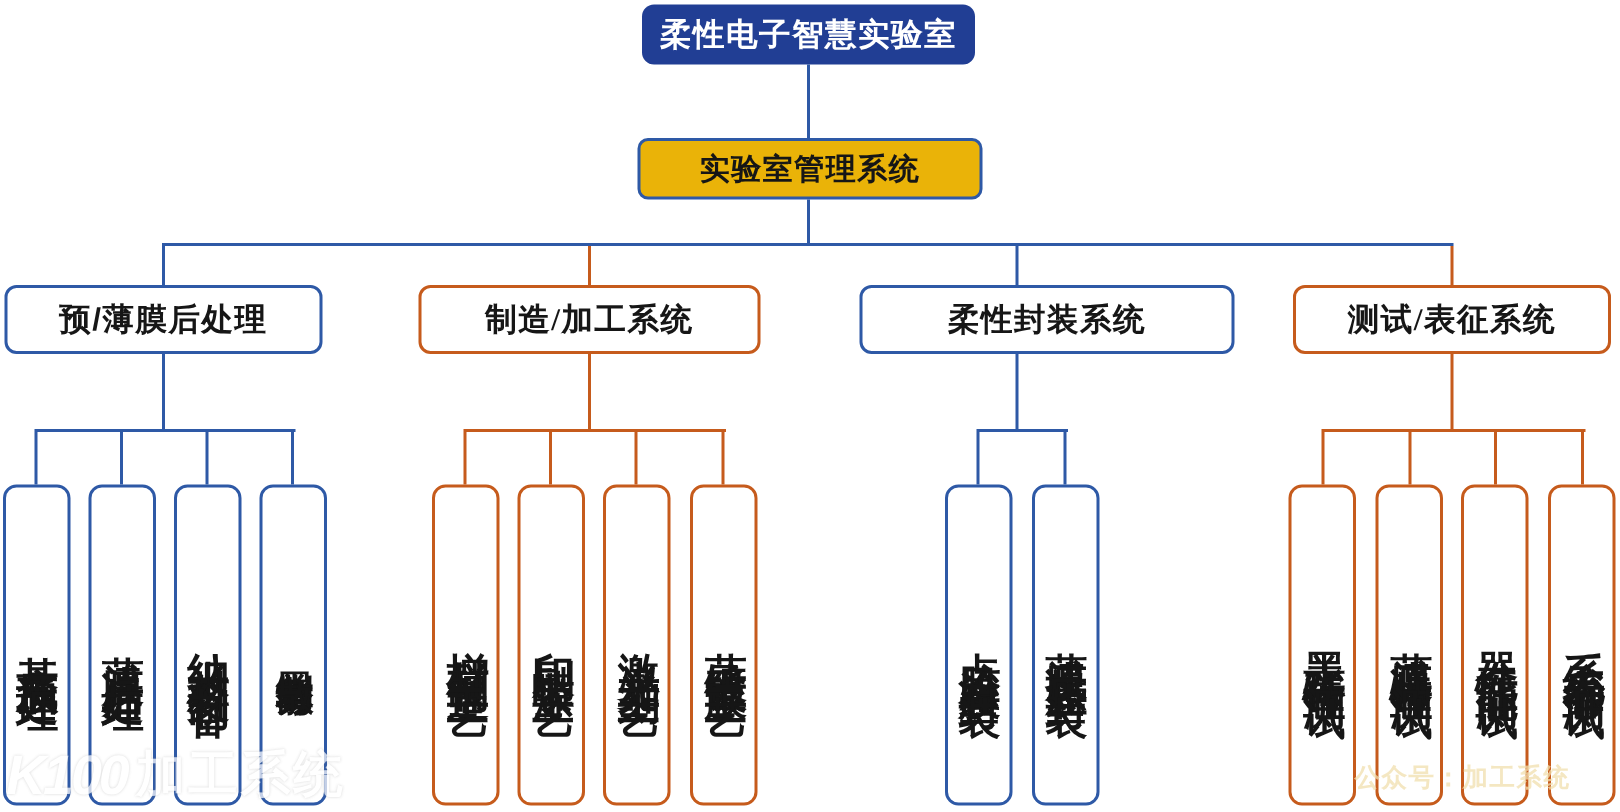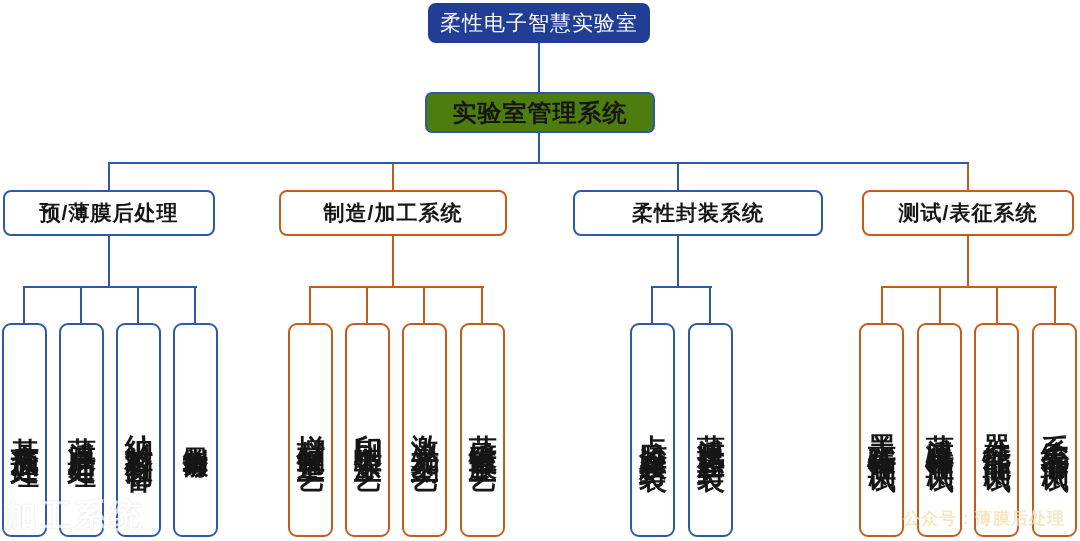--- a/index.html
+++ b/index.html
@@ -14,43 +14,43 @@
   }
   
   .lh{position:absolute;height:2px;background:var(--blue);}
   .lv{position:absolute;width:2px;background:var(--blue);}
   .lo{background:var(--orange);}
   
   .rootbox{
     position:absolute;left:428px;top:3px;width:222px;height:40px;
     background:var(--navy);border-radius:8px;
     display:flex;align-items:center;justify-content:center;
-    color:#ffffff;font-size:21px;font-weight:400;letter-spacing:1px;
+    color:#ffffff;font-size:21px;font-weight:700;letter-spacing:1px;
   }
   .mgrbox{
     position:absolute;left:425px;top:92px;width:230px;height:41px;
-    background:#4d7c0f;border:2px solid var(--blue);border-radius:7px;
+    background:#eab308;border:2px solid var(--blue);border-radius:7px;
     display:flex;align-items:center;justify-content:center;
-    font-size:24px;font-weight:700;letter-spacing:1px;
+    font-size:20px;font-weight:700;letter-spacing:1px;
   }
   .hbox{
     position:absolute;top:190px;height:46px;background:#ffffff;
     border:2px solid var(--blue);border-radius:8px;
     display:flex;align-items:center;justify-content:center;
     font-size:21px;font-weight:700;letter-spacing:1px;
   }
   .vbox{
     position:absolute;top:323px;width:45px;height:214px;background:#ffffff;
     border:2px solid var(--blue);border-radius:9px;
     display:flex;align-items:center;justify-content:center;
     writing-mode:vertical-rl;text-orientation:upright;
     font-size:28px;font-weight:700;letter-spacing:6px;line-height:1;
   }
   .vbox.n7{font-size:25px;letter-spacing:1px;}
-  .bo{border-color:var(--orange);}
+  .bo{border-color:var(--orange);font-family:Liberation Serif, serif;}
   
   .wm-left{
     position:absolute;left:4px;top:494px;z-index:5;
     display:flex;align-items:center;gap:6px;
     color:var(--wm-white);opacity:0.72;white-space:nowrap;
     text-shadow:0 0 2px rgba(130,130,130,0.45);
   }
   .wm-left .wm-logo{font-size:37px;font-weight:700;font-style:italic;letter-spacing:-2px;}
   .wm-left .wm-name{font-size:33px;font-weight:700;letter-spacing:2px;}
   .wm-right{
@@ -121,17 +121,18 @@
 
   <div class="vbox" style="left:630px;">点胶涂膜封装</div>
   <div class="vbox" style="left:688px;">薄膜热压封装</div>
 
   <div class="vbox bo" style="left:859px;">墨水特性测试</div>
   <div class="vbox bo" style="left:917px;">薄膜特性测试</div>
   <div class="vbox bo" style="left:974px;">器件性能测试</div>
   <div class="vbox bo" style="left:1032px;">系统寿命测试</div>
 
   <div class="wm-left">
+    <span class="wm-logo">K100</span>
     <span class="wm-name">加工系统</span>
   </div>
-  <div class="wm-right">公众号：薄膜后处理</div>
+  <div class="wm-right">公众号：加工系统</div>
 
 </div>
 
 </body></html>

